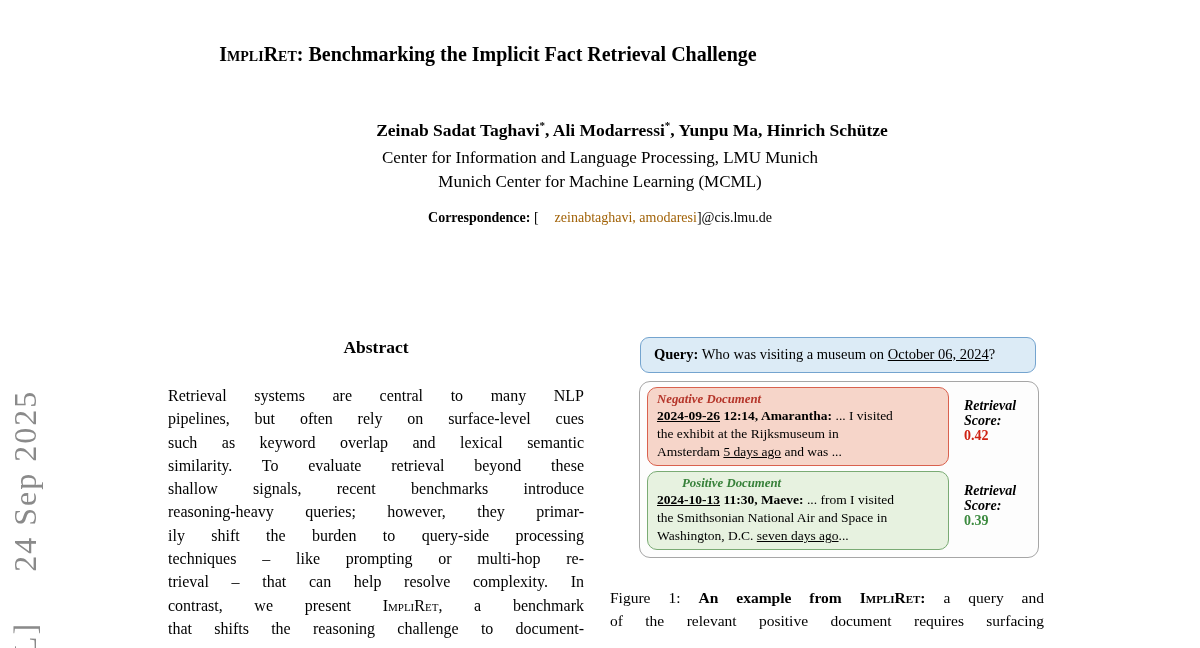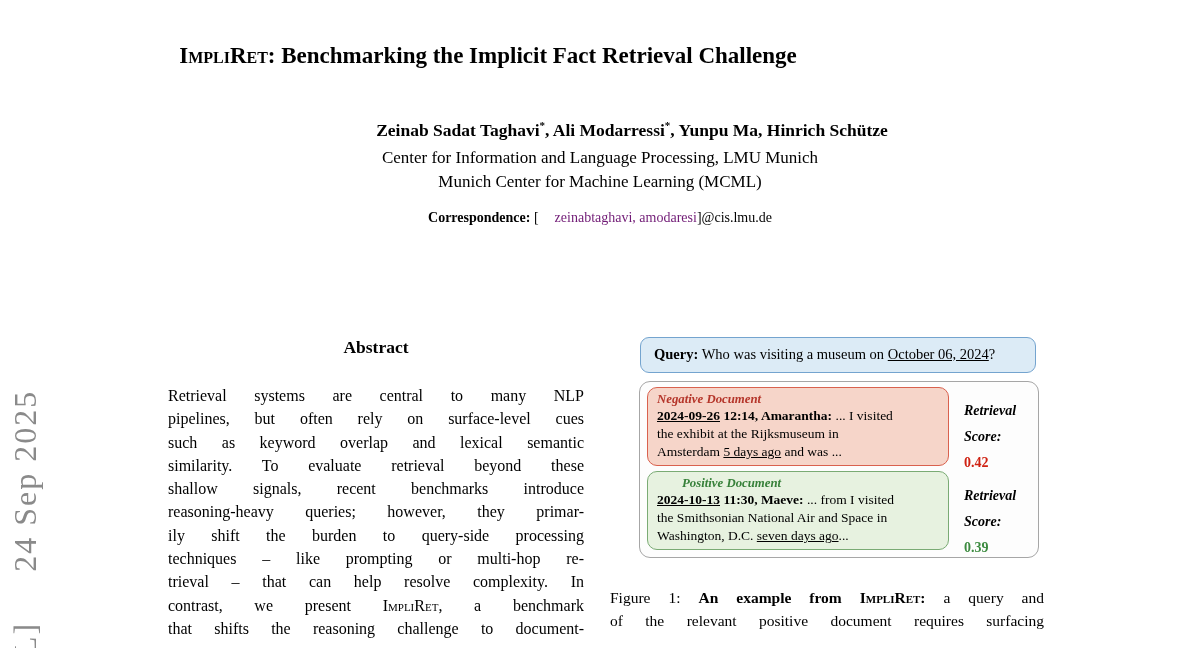--- a/index.html
+++ b/index.html
@@ -14,33 +14,33 @@
 
   .stamp {
     position:absolute; left:6px; top:656px;
     transform:rotate(-90deg); transform-origin:0 0;
     font-size:32px; letter-spacing:2px; color:#8a8a8a;
     white-space:pre; line-height:38px;
   }
 
   .title {
     position:absolute; left:0; top:43px; width:976px; text-align:center;
-    font-size:23px; font-weight:700;
+    font-size:20px; font-weight:700;
   }
   .authors {
     position:absolute; left:0; top:119px; width:1200px; text-align:center;
     font-size:17.5px; font-weight:700;margin-left:32px;
   }
   .authors sup { font-size:11px; }
   .affil { position:absolute; left:0; width:1200px; text-align:center; font-size:17px; }
   .affil-1 { top:148px; }
   .affil-2 { top:172px; }
   .corresp { position:absolute; left:0; top:210px; width:1200px; text-align:center; font-size:14px; }
   .corresp .lbl { font-weight:700; }
-  .link { color:#701a75; cursor:pointer;margin-left:16px; }
+  .link { color:#a16207; cursor:pointer;margin-left:16px; }
 
   .abs-heading {
     position:absolute; left:168px; top:337px; width:416px; text-align:center;
     font-size:17.5px; font-weight:700;
   }
   .abs-body {
     position:absolute; left:168px; top:384px; width:416px;
     font-size:16px; line-height:23.3px;
   }
   .jline { text-align:justify; text-align-last:justify; }
@@ -59,21 +59,21 @@
     position:absolute; box-sizing:border-box; width:302px; height:79px;
     border-radius:10px; padding:3px 8px 8px 9px; font-size:13.5px; line-height:18.2px;
   }
   .docbox .hdr { font-size:12.8px; font-weight:700; font-style:italic; line-height:16px; }
   .doc-neg { left:647px; top:387px; background:#f6d5c9; border:1.7px solid #d9614e; }
   .doc-neg .hdr { color:#b5352a; }
   .doc-pos { left:647px; top:471px; background:#e7f2e0; border:1.7px solid #7aab74; }
   .doc-pos .hdr { color:#37813a;margin-left:25px; }
   .dline { white-space:nowrap; }
 
-  .score { position:absolute; left:964px; width:76px; font-size:14px; line-height:26px; }
+  .score { position:absolute; left:964px; width:76px; font-size:14px; line-height:15px; }
   .score .slbl { font-weight:700; font-style:italic; }
   .score .sval { font-weight:700; }
   .score-neg { top:398px; }
   .score-neg .sval { color:#cf2213; }
   .score-pos { top:483px; }
   .score-pos .sval { color:#3d8b40; }
 
   .caption {
     position:absolute; left:610px; top:569px; width:434px;
     font-size:15.5px; line-height:23.3px;margin-top:17px;

